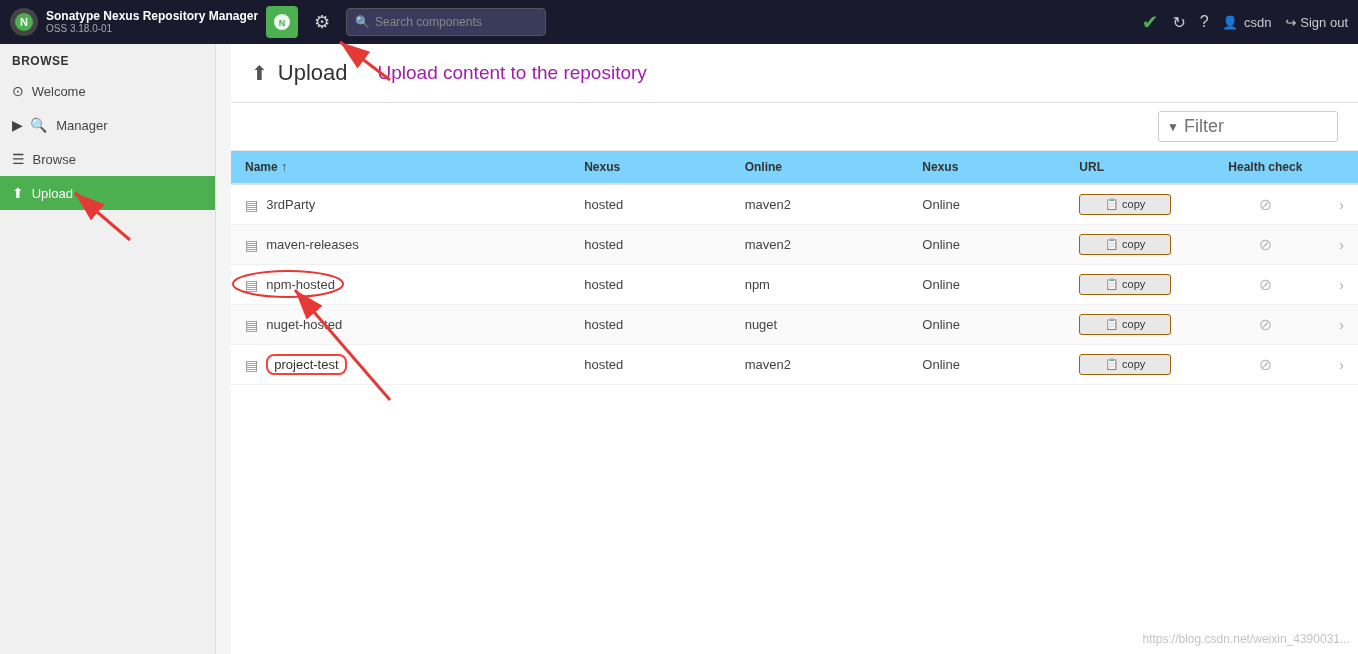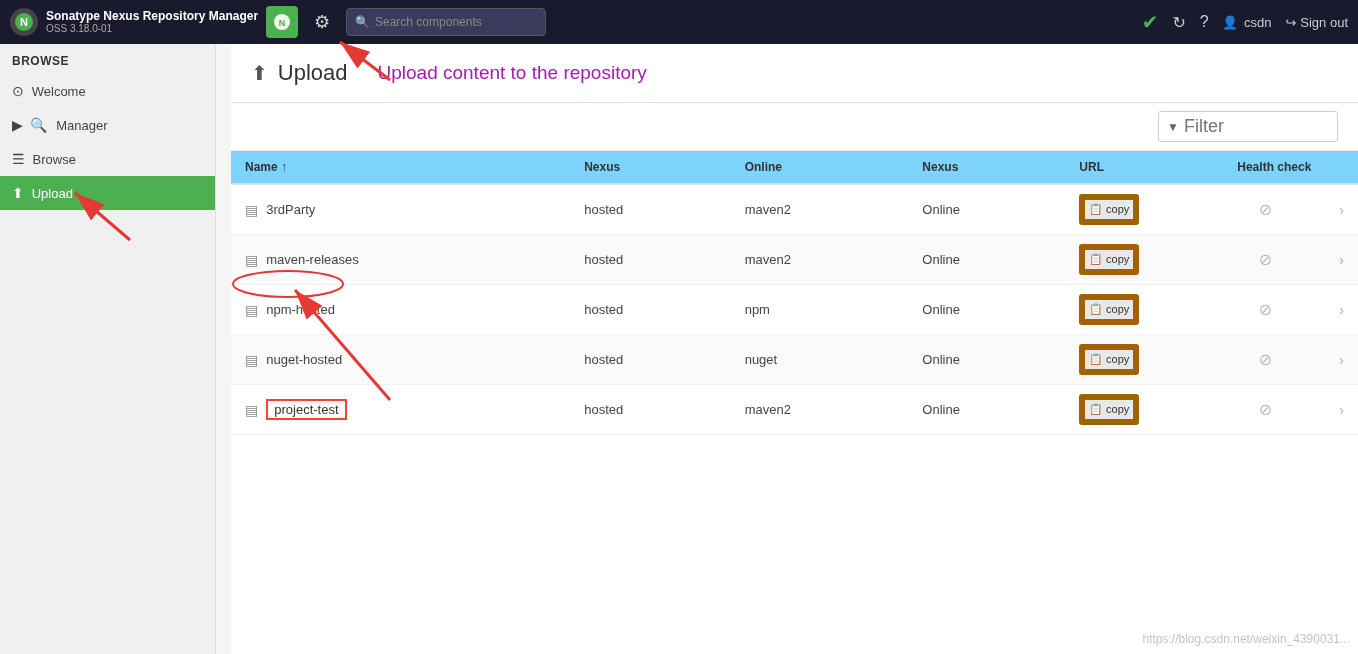--- a/index.html
+++ b/index.html
@@ -215,21 +215,21 @@
       border-bottom: 2px solid #e0e0e0;
     }
     thead th {
       padding: 9px 14px;
       text-align: left;
       font-weight: bold;
       color: #333;
       font-size: 12px;
     }
     thead th.url-col { width: 140px; }
-    thead th.health-col { width: 120px; text-align: right; }
+    thead th.health-col { width: 120px; text-align: center; }
     thead th.arrow-col { width: 30px; }
 
     tbody tr {
       border-bottom: 1px solid #f0f0f0;
       background: #fff;
     }
     tbody tr:nth-child(even) { background: #fafafa; }
 
     tbody td {
       padding: 9px 14px;
@@ -239,33 +239,33 @@
 
     .name-cell {
       display: flex;
       align-items: center;
       gap: 6px;
     }
     .highlighted-row td { }
     .highlighted-name {
       background: transparent;
       border: 2px solid #f44336;
-      border-radius: 0;
+      border-radius: 8px;
       padding: 1px 6px;
       color: #333;
     }
 
     .copy-btn {
       display: inline-flex;
       align-items: center;
       gap: 4px;
       background: #e8e8e8;
-      border: 6px solid #a16207;
+      border: 1px solid #a16207;
       border-radius: 3px;
-      padding: 3px 4px;
+      padding: 3px 25px;
       font-size: 11px;
       cursor: pointer;
       color: #333;
     }
 
     .health-icon {
       text-align: center;
       font-size: 16px;
       color: #bbb;
     }

